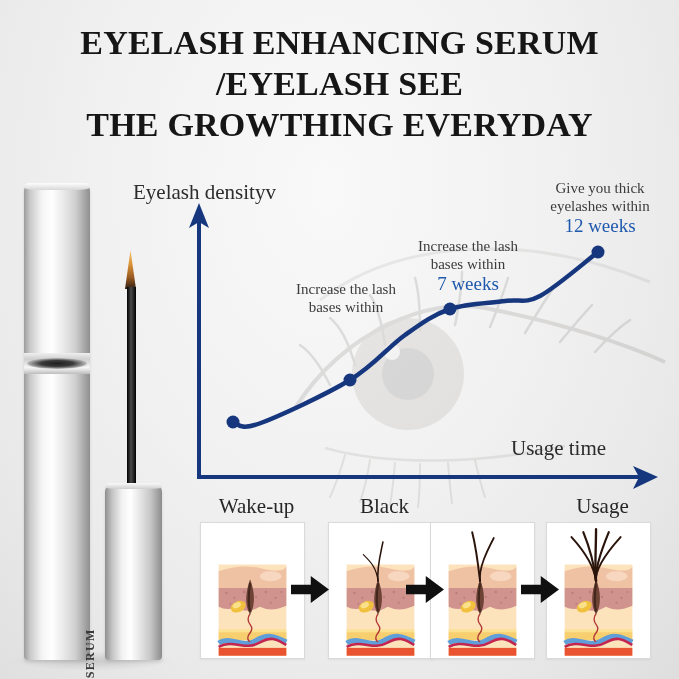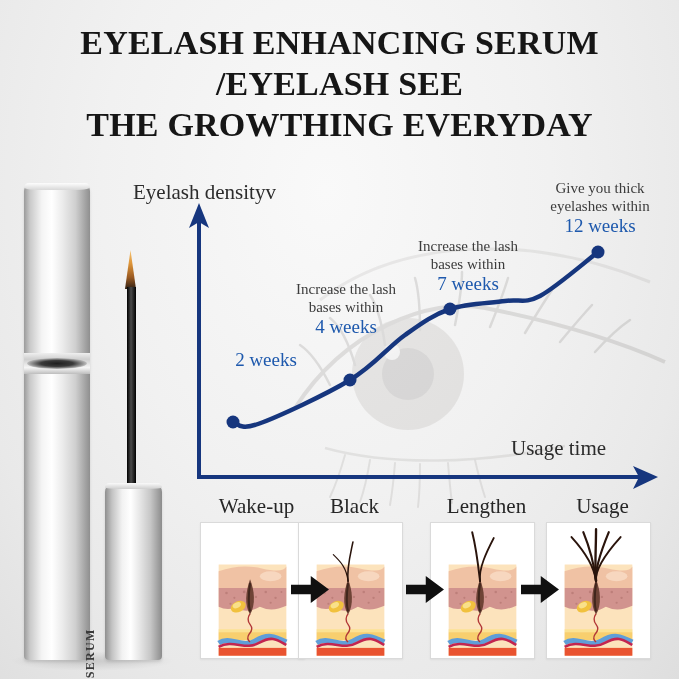--- a/index.html
+++ b/index.html
@@ -115,26 +115,24 @@
         <circle cx="350" cy="380" r="6.5" fill="#16367e"></circle>
         <circle cx="450" cy="309" r="6.5" fill="#16367e"></circle>
         <circle cx="598" cy="252" r="6.5" fill="#16367e"></circle>
       </g>
   </svg>
 
   <div class="axis-label x-label">Usage time</div>
   <div class="axis-label y-label">Eyelash densityv</div>
 
   <div class="annotation a0">
-    <div class="week">2 weeks</div>
   </div>
   <div class="annotation a1">
     <div class="desc">Increase the lash
 bases within</div>
-    <div class="week">4 weeks</div>
   </div>
   <div class="annotation a2">
     <div class="desc">Increase the lash
 bases within</div>
     <div class="week">7 weeks</div>
   </div>
   <div class="annotation a3">
     <div class="desc">Give you thick
 eyelashes within</div>
     <div class="week">12 weeks</div>
@@ -181,21 +179,21 @@
         <path d="M50,92 q-4,6 0,11 q4,5 -1,10 q-3,5 1,8" stroke="#b23737" stroke-width="1.4" fill="none"></path>
         <ellipse cx="38" cy="85" rx="8" ry="5.5" fill="#f1c13e" transform="rotate(-25 38 85)"></ellipse>
         <ellipse cx="36.5" cy="83.5" rx="4.5" ry="2.8" fill="#f9e08a" transform="rotate(-25 36.5 83.5)"></ellipse>
         <path d="M50,57 C45.5,70 44,83 50,93 C56,83 54.5,68 50,57" fill="#6e4336"></path>
         <path d="M50,61 C48.5,72 48,82 50,90" stroke="#40261c" stroke-width="2" fill="none"></path>
         <g class="lashes"></g>
       </svg>
     </div>
   </div>
 
-  <div class="stage" style="left: 298px;">
+  <div class="stage" style="left: 328px;">
     <div class="stage-label">Black</div>
     <div class="stage-panel">
       <svg viewBox="0 0 105 137">
         <rect x="18" y="42" width="69" height="93" fill="#fce3bc"></rect>
         <path d="M18,49 Q40,41 62,46 T87,44 L87,66 L18,66 Z" fill="#f0c2a4"></path>
         <ellipse cx="71" cy="54" rx="11" ry="5" fill="#f7d9c2" opacity="0.9"></ellipse>
         <path d="M18,66 H87 V84 Q72,91 60,85 Q47,93 35,86 Q26,89 18,85 Z" fill="#d1938e"></path>
         <g fill="#bd7f7a">
           <circle cx="26" cy="71" r="1.3"></circle>
               <circle cx="34" cy="76" r="1.1"></circle>
@@ -219,21 +217,20 @@
         <path d="M50,61 C48.5,72 48,82 50,90" stroke="#40261c" stroke-width="2" fill="none"></path>
         <g class="lashes">
               <path d="M50,59 C48.5,46 43.3,40.0 35,32" stroke="#2a140c" stroke-width="1.2" fill="none" stroke-linecap="round"></path>
               <path d="M50,59 C48.5,46 52.3,32.2 55,19" stroke="#2a140c" stroke-width="1.6" fill="none" stroke-linecap="round"></path>
             </g>
       </svg>
     </div>
   </div>
 
   <div class="stage" style="left: 430px;">
-    <div class="stage-label">Lengthen</div>
     <div class="stage-panel">
       <svg viewBox="0 0 105 137">
         <rect x="18" y="42" width="69" height="93" fill="#fce3bc"></rect>
         <path d="M18,49 Q40,41 62,46 T87,44 L87,66 L18,66 Z" fill="#f0c2a4"></path>
         <ellipse cx="71" cy="54" rx="11" ry="5" fill="#f7d9c2" opacity="0.9"></ellipse>
         <path d="M18,66 H87 V84 Q72,91 60,85 Q47,93 35,86 Q26,89 18,85 Z" fill="#d1938e"></path>
         <g fill="#bd7f7a">
           <circle cx="26" cy="71" r="1.3"></circle>
               <circle cx="34" cy="76" r="1.1"></circle>
               <circle cx="44" cy="70" r="1.4"></circle>

